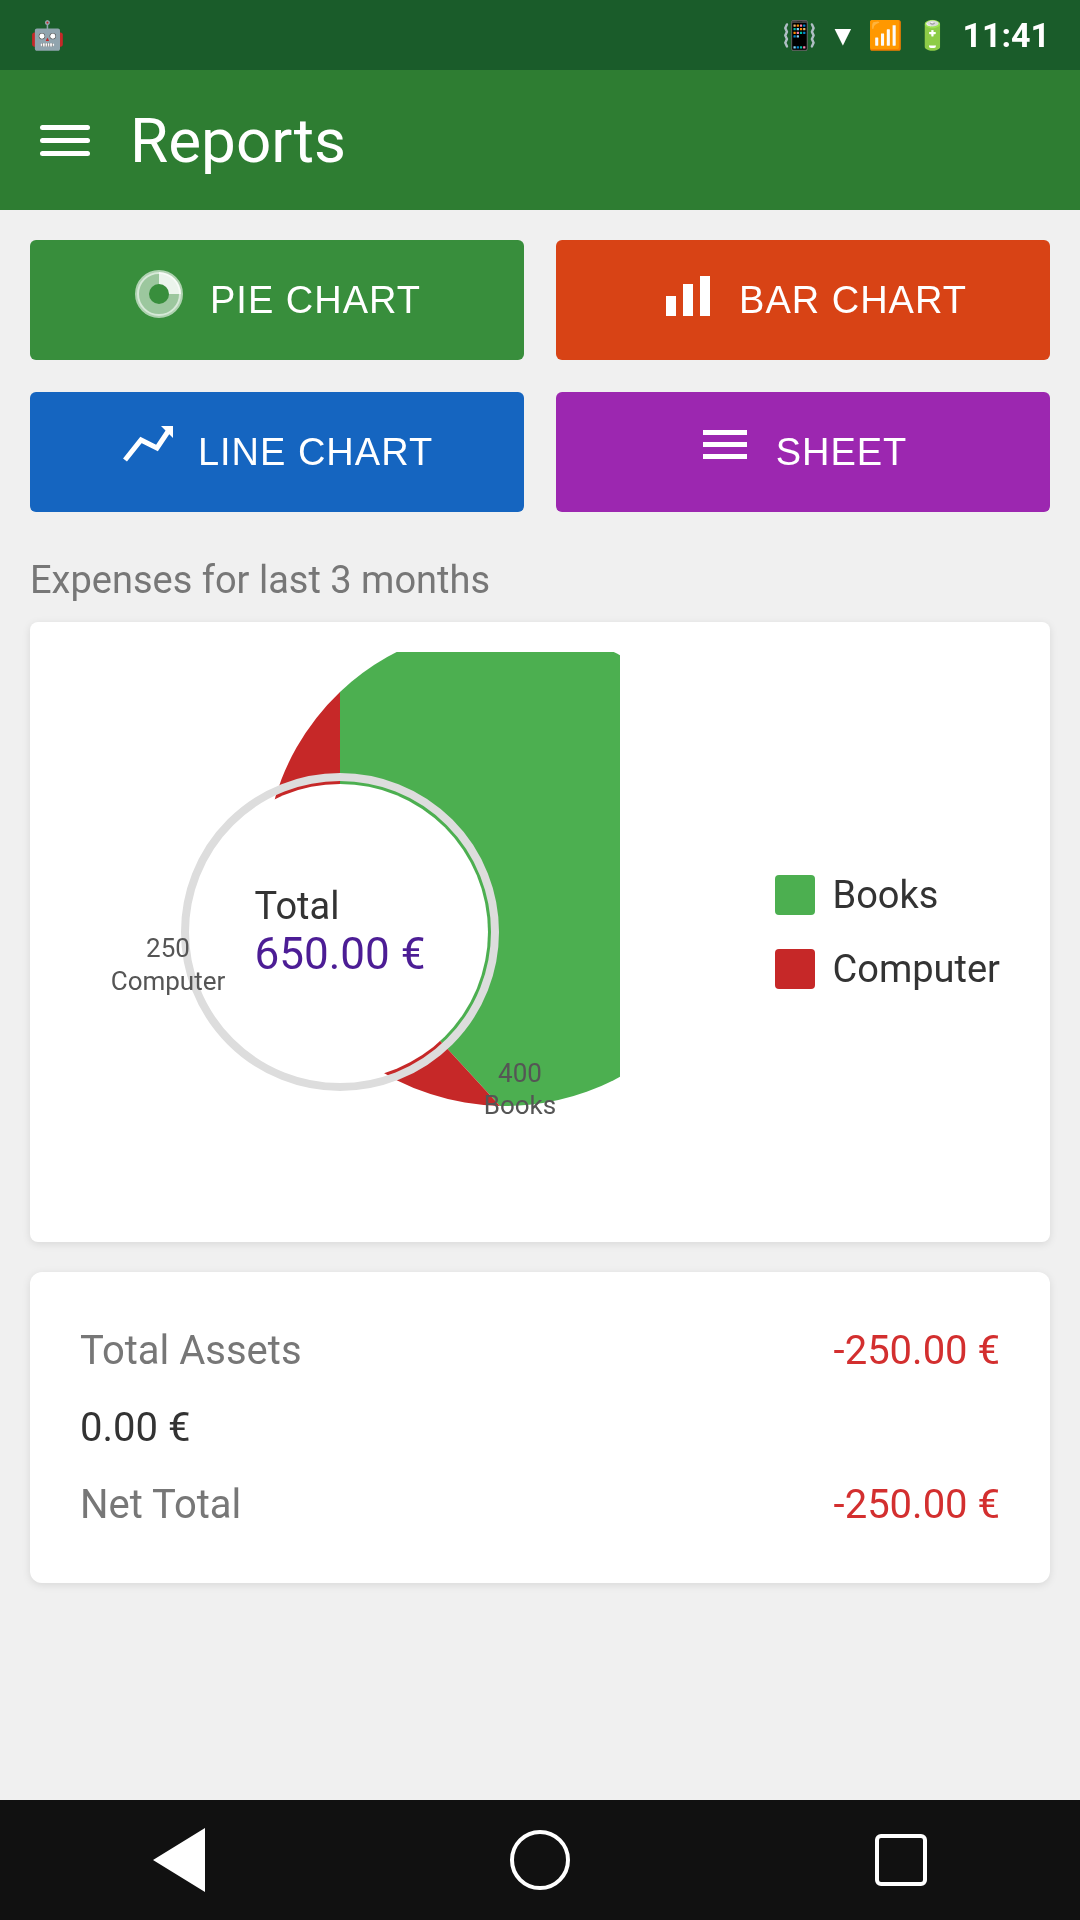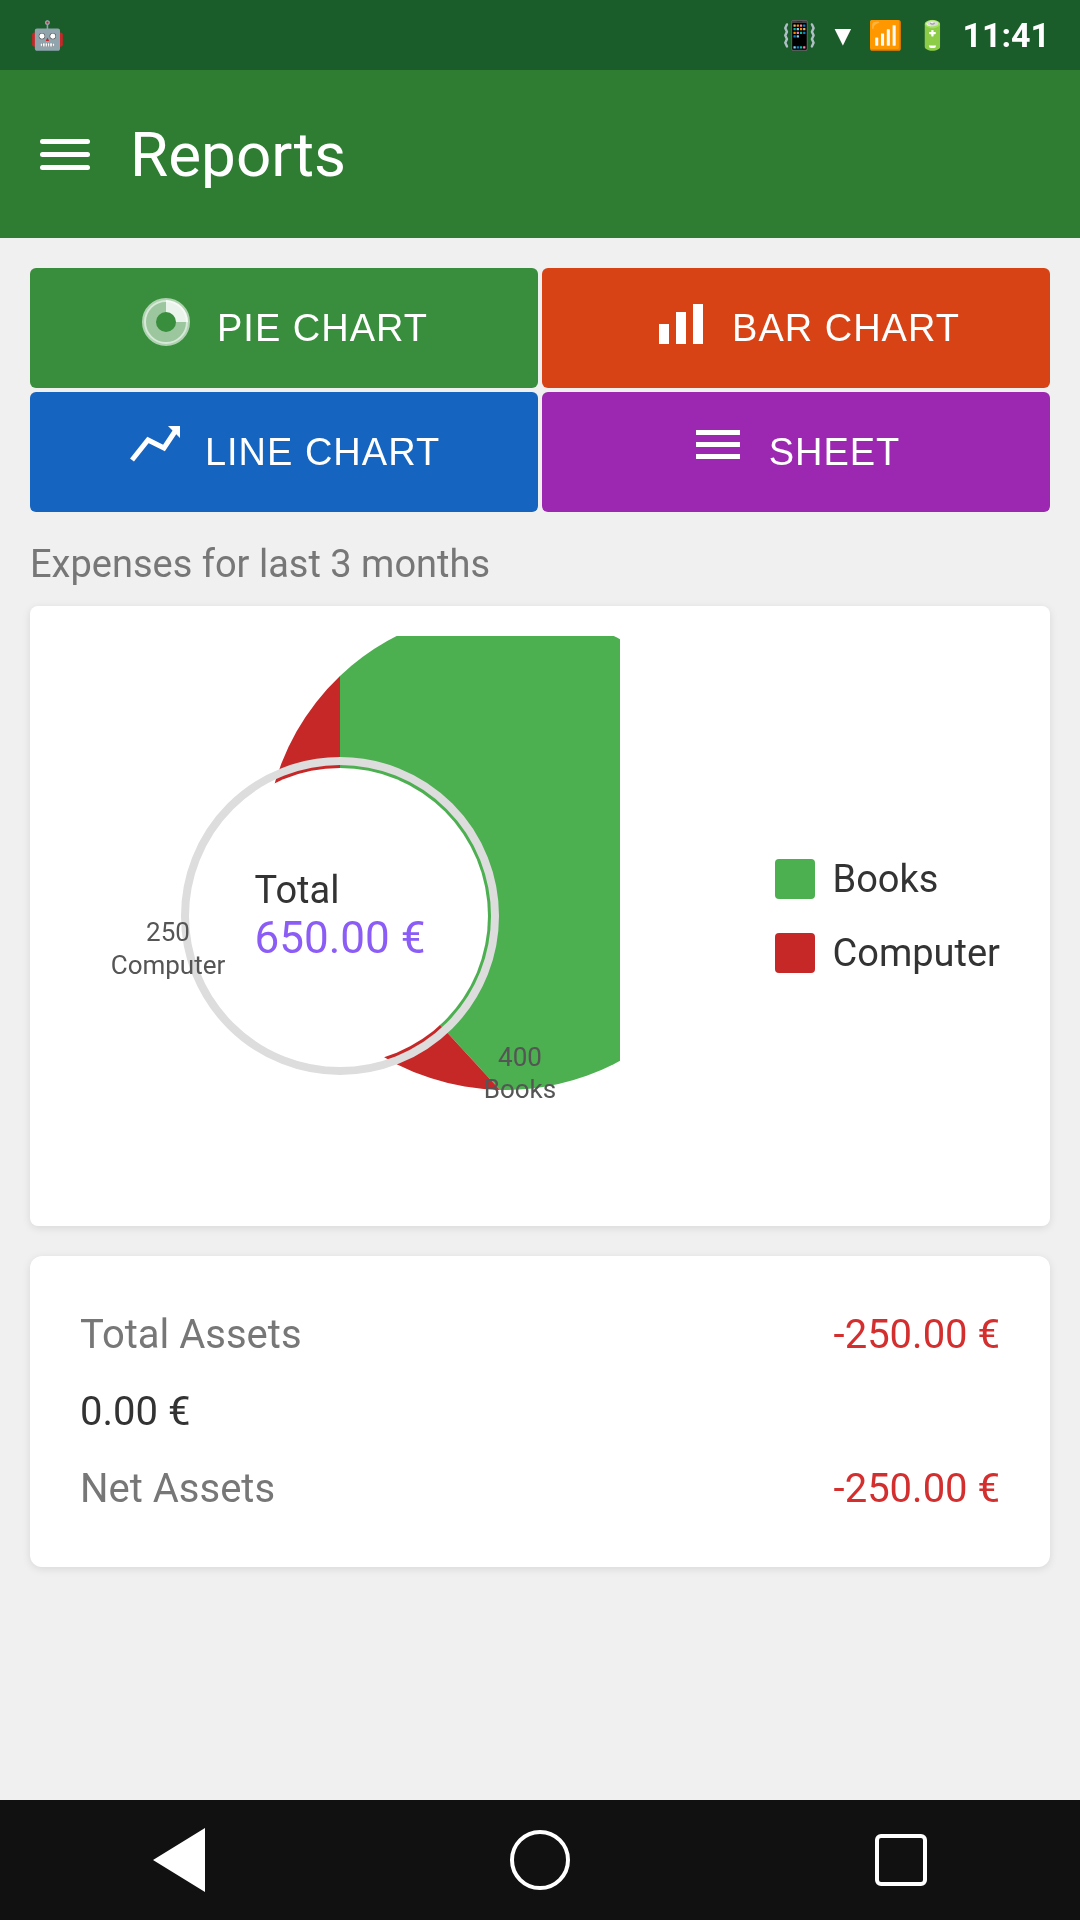--- a/index.html
+++ b/index.html
@@ -43,21 +43,21 @@
 
     .time {
       color: white;
       font-size: 34px;
       font-weight: bold;
     }
 
     
     .app-bar {
       width: 100%;
-      height: 168px;
+      height: 140px;
       background: #2e7d32;
       display: flex;
       align-items: center;
       padding: 0 40px;
       gap: 40px;
     }
 
     .hamburger-icon {
       display: flex;
       flex-direction: column;
@@ -81,22 +81,22 @@
 
     
     .main-content {
       padding: 30px 30px 0 30px;
     }
 
     
     .chart-buttons {
       display: grid;
       grid-template-columns: 1fr 1fr;
-      gap: 4px;
-      margin-bottom: 30px;
+      gap: 32px;
+      margin-bottom: 46px;
     }
 
     .chart-btn {
       height: 120px;
       border: none;
       border-radius: 6px;
       display: flex;
       align-items: center;
       justify-content: center;
       gap: 25px;
@@ -172,21 +172,21 @@
     }
 
     .donut-center-text .total-label {
       font-size: 38px;
       color: #333;
       font-weight: 400;
     }
 
     .donut-center-text .total-value {
       font-size: 44px;
-      color: #8b5cf6;
+      color: #4c1d95;
       font-weight: 400;
     }
 
     .chart-legend {
       display: flex;
       flex-direction: column;
       gap: 30px;
       margin-right: 20px;
     }
 
@@ -416,21 +416,21 @@
 
   <div class="summary-card">
     <div class="summary-row">
       <span class="summary-label">Total Assets</span>
       <span class="summary-value value-negative">-250.00 €</span>
     </div>
     <div class="summary-row">
       <span class="summary-value value-neutral">0.00 €</span>
     </div>
     <div class="summary-row">
-      <span class="summary-label">Net Assets</span>
+      <span class="summary-label">Net Total</span>
       <span class="summary-value value-negative">-250.00 €</span>
     </div>
   </div>
 
 </div>
 
 <div class="bottom-nav">
   <button class="nav-btn">
     <div class="nav-triangle"></div>
   </button>

